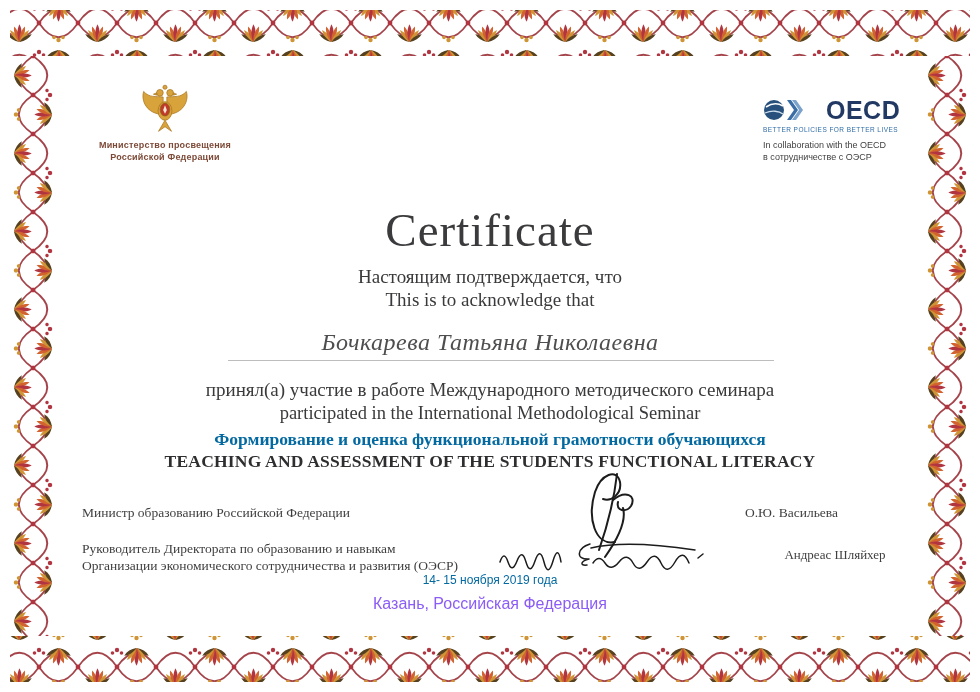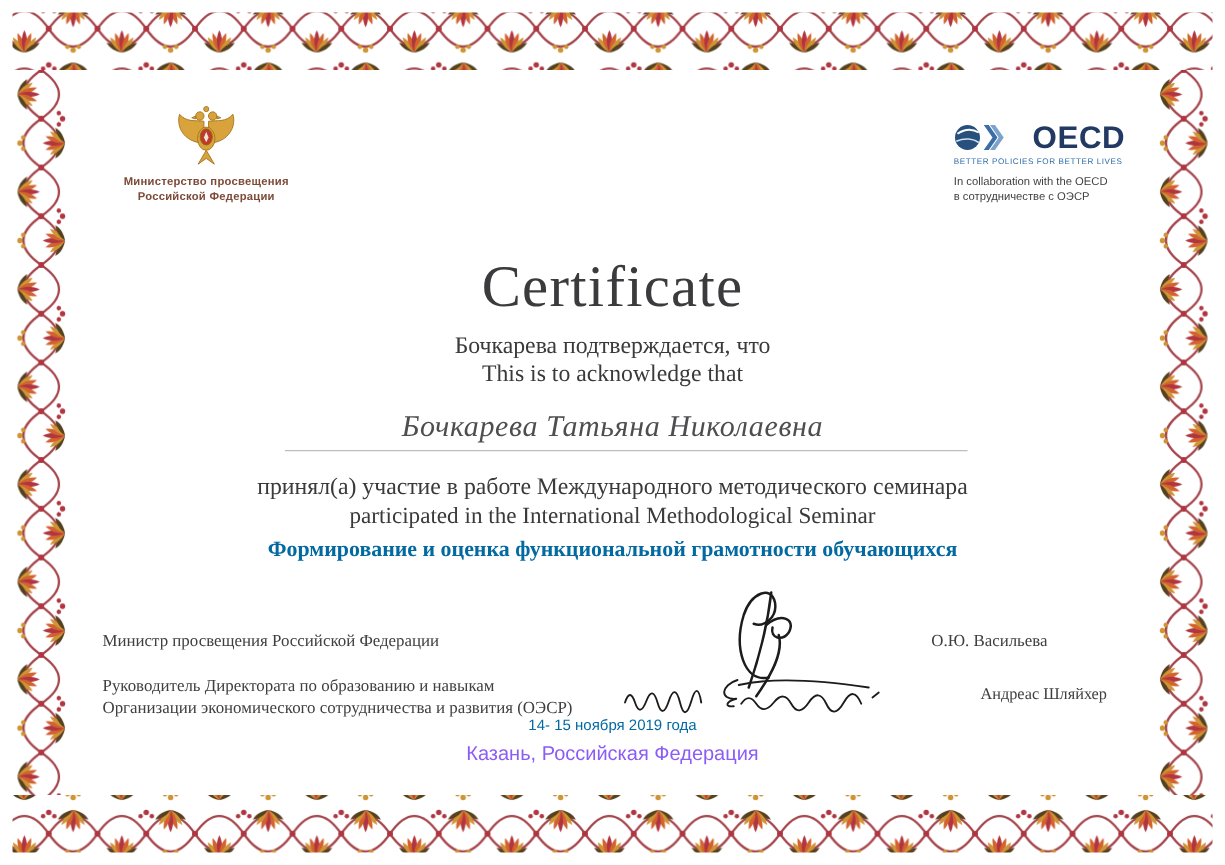--- a/index.html
+++ b/index.html
@@ -135,31 +135,32 @@
     </div>
     <div class="tagline">BETTER POLICIES FOR BETTER LIVES</div>
     <div class="collab">
       <div>In collaboration with the OECD</div>
       <div>в сотрудничестве с ОЭСР</div>
     </div>
   </div>
 
   <div class="abs center title-en">Certificate</div>
 
-  <div class="abs center ack-ru">Бочкарева подтверждается, что</div>
+  <div class="abs center ack-ru">Настоящим подтверждается, что</div>
   <div class="abs center ack-en">This is to acknowledge that</div>
 
   <div class="abs center name">Бочкарева Татьяна Николаевна</div>
   <div class="abs name-rule"></div>
 
   <div class="abs center part-ru">принял(а) участие в работе Международного методического семинара</div>
   <div class="abs center part-en">participated in the International Methodological Seminar</div>
   <div class="abs center sem-ru">Формирование и оценка функциональной грамотности обучающихся</div>
+  <div class="abs center sem-en">TEACHING AND ASSESSMENT OF THE STUDENTS FUNCTIONAL LITERACY</div>
 
-  <div class="abs sig-label-1">Министр просвещения Российской Федерации</div>
+  <div class="abs sig-label-1">Министр образованию Российской Федерации</div>
   <div class="abs sig-label-2">
     <div>Руководитель Директората по образованию и навыкам</div>
     <div>Организации экономического сотрудничества и развития (ОЭСР)</div>
   </div>
   <div class="abs sig-name-1">О.Ю. Васильева</div>
   <div class="abs sig-name-2">Андреас Шляйхер</div>
 
   <svg class="abs signature-svg" width="215" height="112" viewBox="0 0 215 112" xmlns="http://www.w3.org/2000/svg">
     <g fill="none" stroke="#1c1c1c" stroke-linecap="round" stroke-linejoin="round">
       <g stroke-width="2">

